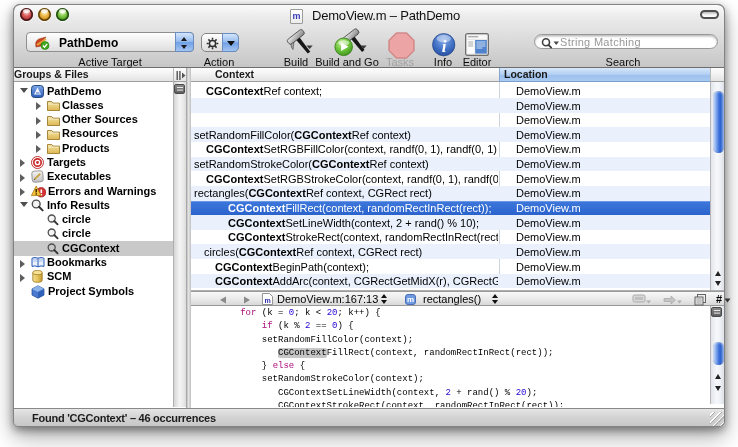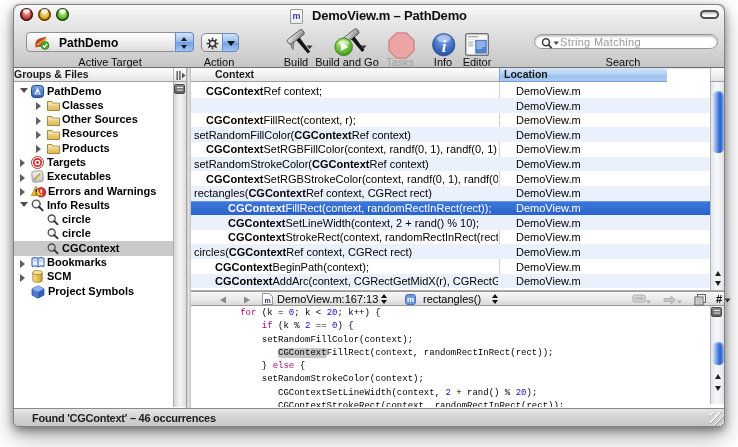--- a/index.html
+++ b/index.html
@@ -4,41 +4,41 @@
 html,body{width:738px;height:447px;background:#fff;font-family:"Liberation Sans",sans-serif;overflow:hidden}
 #win{position:absolute;left:13px;top:4px;width:712px;height:423px;border-radius:7px 7px 5px 5px;background:#e9e9e9;box-shadow:0 3px 8px rgba(0,0,0,.40),0 10px 22px rgba(0,0,0,.33)}
 .abs{position:absolute}
 #winborder{position:absolute;left:0;top:0;width:712px;height:423px;border:1px solid #838383;border-radius:7px 7px 5px 5px;pointer-events:none;z-index:50}
 #chrome{position:absolute;left:0;top:0;width:712px;height:64px;border-radius:7px 7px 0 0;background:linear-gradient(#fafafa,#ebebeb 20%,#d8d8d8 62%,#c6c6c6);border:1px solid #8c8c8c;border-bottom:1px solid #6e6e6e}
 .light{position:absolute;top:4px;width:13px;height:13px;border-radius:50%}
 #lr{left:7px;background:radial-gradient(circle at 50% 32%,#f3c2c2 0 10%,#dd5f5f 35%,#c03b3b 62%,#7e2020);box-shadow:inset 0 0 1px 1.6px rgba(45,15,15,.9),0 1px 1px rgba(255,255,255,.8)}
 #ly{left:25px;background:radial-gradient(circle at 50% 32%,#fdf0c0 0 10%,#eebb4e 35%,#dd9f26 62%,#8d6410);box-shadow:inset 0 0 1px 1.6px rgba(75,50,0,.9),0 1px 1px rgba(255,255,255,.8)}
 #lg{left:43px;background:radial-gradient(circle at 50% 32%,#ddf5c2 0 10%,#85cc4d 35%,#5cb027 62%,#336d10);box-shadow:inset 0 0 1px 1.6px rgba(20,55,10,.9),0 1px 1px rgba(255,255,255,.8)}
 .light:after{content:"";position:absolute;left:3px;top:1.2px;width:7px;height:4px;border-radius:50%;background:rgba(255,255,255,.72)}
-#titletx{position:absolute;left:299px;top:4px;font-size:13px;font-weight:700;color:#101010;letter-spacing:-.2px;white-space:nowrap}
+#titletx{position:absolute;left:299px;top:4px;font-size:13px;font-weight:400;color:#101010;letter-spacing:-.2px;white-space:nowrap}
 #titleic{position:absolute;left:277px;top:5px;width:13px;height:15px;background:linear-gradient(#fff,#ececec);border:1px solid #9a9a9a;border-radius:1px;font-size:9px;font-weight:700;color:#3a3ab8;text-align:center;line-height:13px}
 #pill{position:absolute;left:687px;top:6px;width:19px;height:9px;border:2px solid #4f4f4f;border-radius:5px;background:linear-gradient(#b8b8b8,#f2f2f2 55%,#fff)}
 .tlabel{position:absolute;top:52px;font-size:11px;color:#0c0c0c;text-align:center;white-space:nowrap;transform:translateX(-50%)}
 .tlabel.dis{color:#a2a2a2}
 #popup{position:absolute;left:13px;top:28px;width:168px;height:20px;background:linear-gradient(#fefefe,#f0f0f0 45%,#dedede);border:1px solid #8f8f8f;border-radius:4px}
 #popup .cap{position:absolute;right:-1px;top:-1px;width:19px;height:20px;border-radius:0 4px 4px 0;background:linear-gradient(#d4e5fb,#95bbef 48%,#719fe6 52%,#a3c5f4);border:1px solid #6a8cc0}
 #popup .cap:before{content:"";position:absolute;left:5px;top:4px;border:3.5px solid transparent;border-bottom:4.5px solid #1a1a1a;border-top:none}
 #popup .cap:after{content:"";position:absolute;left:5px;top:11.5px;border:3.5px solid transparent;border-top:4.5px solid #1a1a1a;border-bottom:none}
 #popup .ptxt{position:absolute;left:32px;top:2.5px;font-size:12px;font-weight:700;color:#000}
 #action{position:absolute;left:188px;top:29px;width:38px;height:19px;border:1px solid #878787;border-radius:5px;background:linear-gradient(#fff,#ececec 50%,#dcdcdc)}
 #action .seg{position:absolute;right:-1px;top:-1px;width:17px;height:19px;border-radius:0 5px 5px 0;background:linear-gradient(#d4e5fb,#95bbef 48%,#719fe6 52%,#a3c5f4);border:1px solid #6a8cc0}
 #action .seg:before{content:"";position:absolute;left:3.5px;top:7px;border:4.5px solid transparent;border-top:5.5px solid #111}
 #search{position:absolute;left:521px;top:30px;width:184px;height:15px;border:1px solid #979797;border-radius:8.5px;background:#fff;box-shadow:inset 0 1.5px 2px rgba(0,0,0,.28)}
 #search .ph{position:absolute;left:25px;top:1px;font-size:11px;color:#989898;letter-spacing:.3px}
 #content{position:absolute;left:1px;top:65px;width:710px;height:339px;background:#fff}
 #sbheader,#ctxheader,#locheader,#cornerhdr,#striphdr{position:absolute;top:64px;height:14px;background:linear-gradient(#fdfdfd,#f0f0f0 55%,#e3e3e3);border-bottom:1px solid #9f9f9f;font-size:10.5px;font-weight:700;color:#1a1a1a;line-height:13px}
 #sbheader{left:1px;width:159px;}
 #striphdr{left:160px;width:13px;border-left:1px solid #b9b9b9}
 #ctxheader{left:178px;width:308px;padding-left:24px}
-#locheader{left:486px;width:168px;padding-left:4px;background:linear-gradient(#d8e7fa,#b1cff3 50%,#9cc0ee 52%,#a9c9f0);border-left:1px solid #84a6d3;border-bottom:1px solid #7aa0d0}
+#locheader{left:486px;width:211px;padding-left:4px;background:linear-gradient(#d8e7fa,#b1cff3 50%,#9cc0ee 52%,#a9c9f0);border-left:1px solid #84a6d3;border-bottom:1px solid #7aa0d0}
 #cornerhdr{left:697px;width:14px;border-left:1px solid #b9b9b9}
 #sidebar{position:absolute;left:1px;top:78px;width:159px;height:326px;background:#fff;overflow:hidden;padding-top:2px}
 .srow{position:relative;height:14.3px;font-size:11px;font-weight:700;color:#000;white-space:nowrap}
 .srow .tri{position:absolute;top:4px;width:0;height:0}
 .tri.open{border-left:4.2px solid transparent;border-right:4.2px solid transparent;border-top:5.8px solid #4e4e4e}
 .tri.closed{border-top:4.2px solid transparent;border-bottom:4.2px solid transparent;border-left:5.8px solid #5e5e5e}
 .srow svg{position:absolute;top:0.5px}
 .srow .tx{position:absolute;top:0.5px}
 .sel-grey{background:#c9c9c9}
 #strip{position:absolute;left:160px;top:78px;width:13px;height:325px;background:linear-gradient(90deg,#d4d4d4,#f4f4f4 45%,#ededed 70%,#dcdcdc);border-left:1px solid #b0b0b0}
@@ -337,30 +337,30 @@
         <span class="tx" style="left:34px">Project Symbols</span>
       </div>
   </div>
   <div id="strip"></div>
   <div class="boxic" style="left:161px;top:80px"></div>
   <div id="vsplit"></div>
   <div id="table">
     <div id="grid"></div>
     <div class="trow"><div class="ctxc"><span style="padding-left:15px"><b>CGContext</b>Ref context;</span></div><span class="loc">DemoView.m</span></div>
     <div class="trow alt"><span class="loc">DemoView.m</span></div>
-    <div class="trow"><div class="ctxc"><span style="padding-left:15px"><b>CGContext</b>FillRect(context, r);</span></div><span class="loc">DemoView.m</span></div>
+    <div class="trow"><span class="loc">DemoView.m</span></div>
     <div class="trow alt"><div class="ctxc"><span style="padding-left:3px">setRandomFillColor(<b>CGContext</b>Ref context)</span></div><span class="loc">DemoView.m</span></div>
     <div class="trow"><div class="ctxc"><span style="padding-left:15px"><b>CGContext</b>SetRGBFillColor(context, randf(0, 1), randf(0, 1),</span></div><span class="loc">DemoView.m</span></div>
     <div class="trow alt"><div class="ctxc"><span style="padding-left:3px">setRandomStrokeColor(<b>CGContext</b>Ref context)</span></div><span class="loc">DemoView.m</span></div>
     <div class="trow"><div class="ctxc"><span style="padding-left:15px"><b>CGContext</b>SetRGBStrokeColor(context, randf(0, 1), randf(0, 1),</span></div><span class="loc">DemoView.m</span></div>
     <div class="trow alt"><div class="ctxc"><span style="padding-left:3px">rectangles(<b>CGContext</b>Ref context, CGRect rect)</span></div><span class="loc">DemoView.m</span></div>
     <div class="trow sel"><div class="ctxc"><span style="padding-left:37px"><b>CGContext</b>FillRect(context, randomRectInRect(rect));</span></div><span class="loc">DemoView.m</span></div>
     <div class="trow alt"><div class="ctxc"><span style="padding-left:37px"><b>CGContext</b>SetLineWidth(context, 2 + rand() % 10);</span></div><span class="loc">DemoView.m</span></div>
     <div class="trow"><div class="ctxc"><span style="padding-left:37px"><b>CGContext</b>StrokeRect(context, randomRectInRect(rect));</span></div><span class="loc">DemoView.m</span></div>
-    <div class="trow alt"><div class="ctxc"><span style="padding-left:3px">circles(<b>CGContext</b>Ref context, CGRect rect)</span></div><span class="loc">DemoView.m</span></div>
+    <div class="trow alt"><div class="ctxc"><span style="padding-left:13px">circles(<b>CGContext</b>Ref context, CGRect rect)</span></div><span class="loc">DemoView.m</span></div>
     <div class="trow"><div class="ctxc"><span style="padding-left:24px"><b>CGContext</b>BeginPath(context);</span></div><span class="loc">DemoView.m</span></div>
     <div class="trow alt"><div class="ctxc"><span style="padding-left:24px"><b>CGContext</b>AddArc(context, CGRectGetMidX(r), CGRectGetMid</span></div><span class="loc">DemoView.m</span></div>
   </div>
   <div id="tscroll">
       <div class="thumb" style="top:9px;height:62px"></div>
       <span class="arr up" style="top:189px"></span>
       <span class="arr dn" style="top:199px"></span>
     </div>
   <div id="hsplit"></div>
   <div id="navbar">

